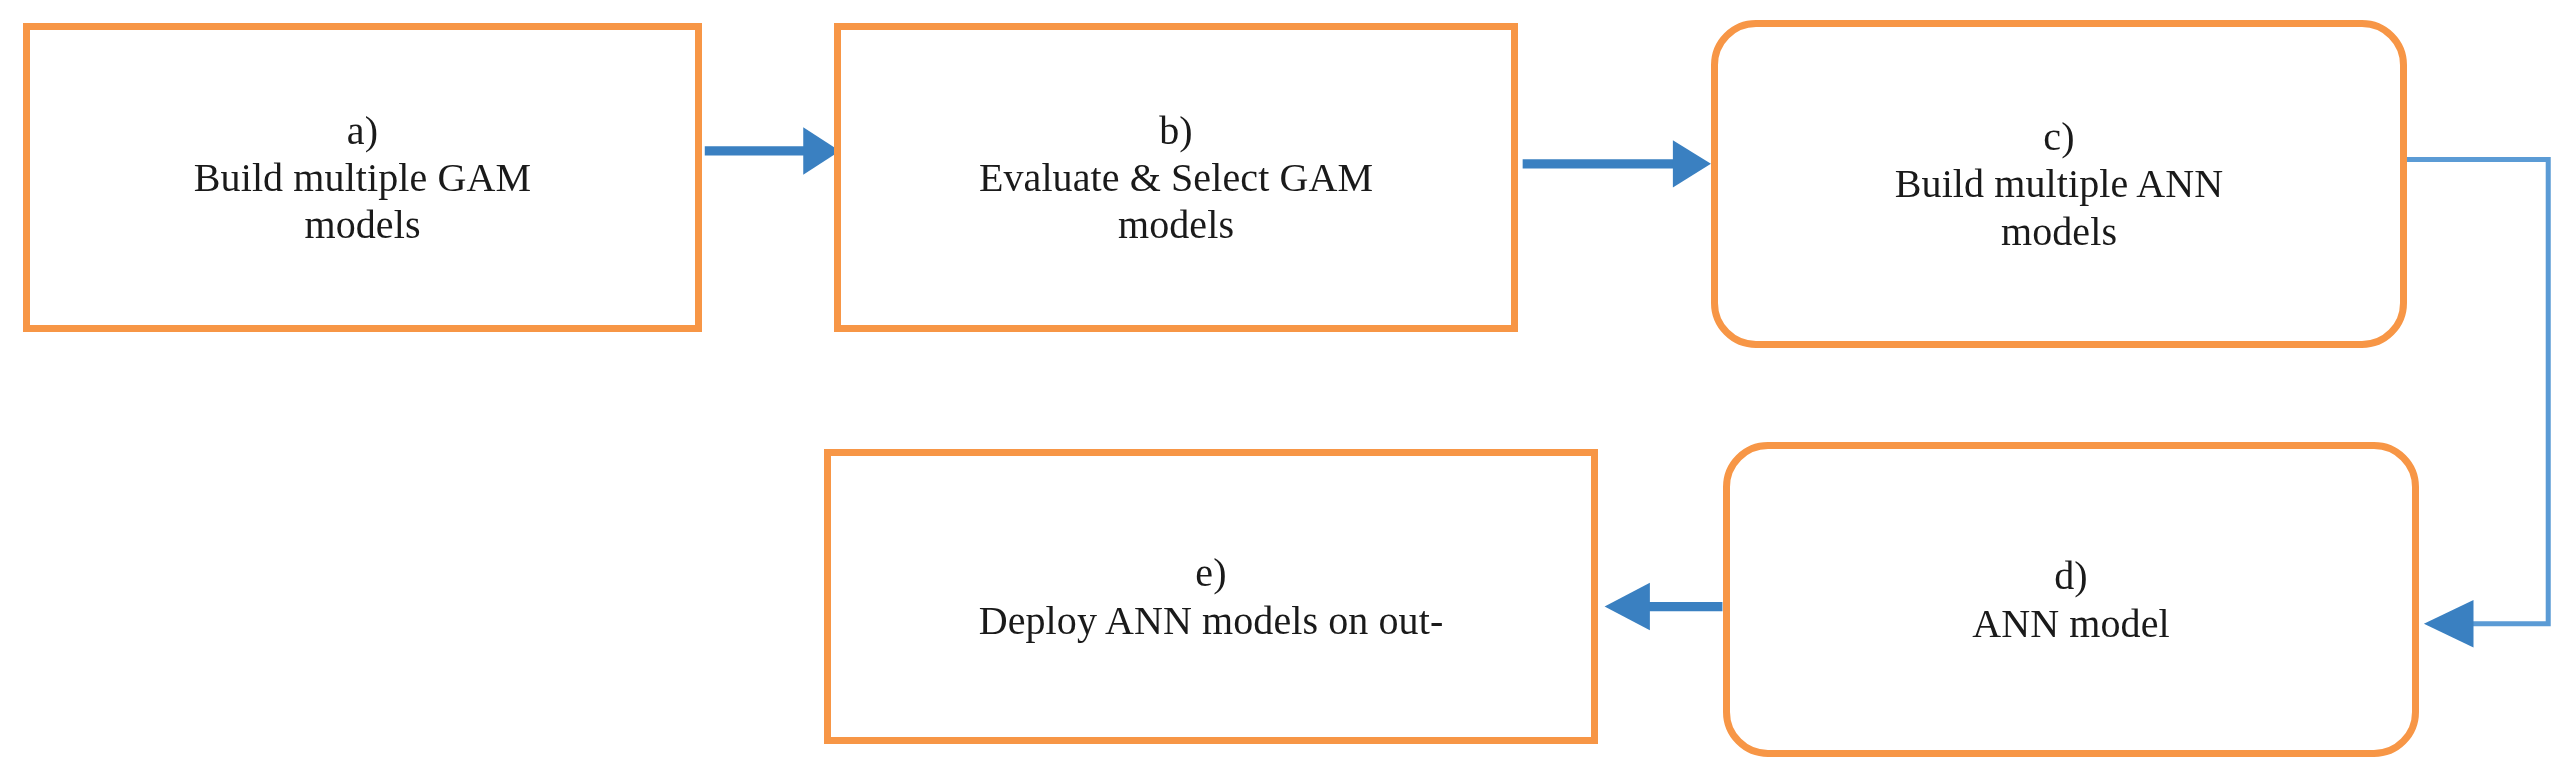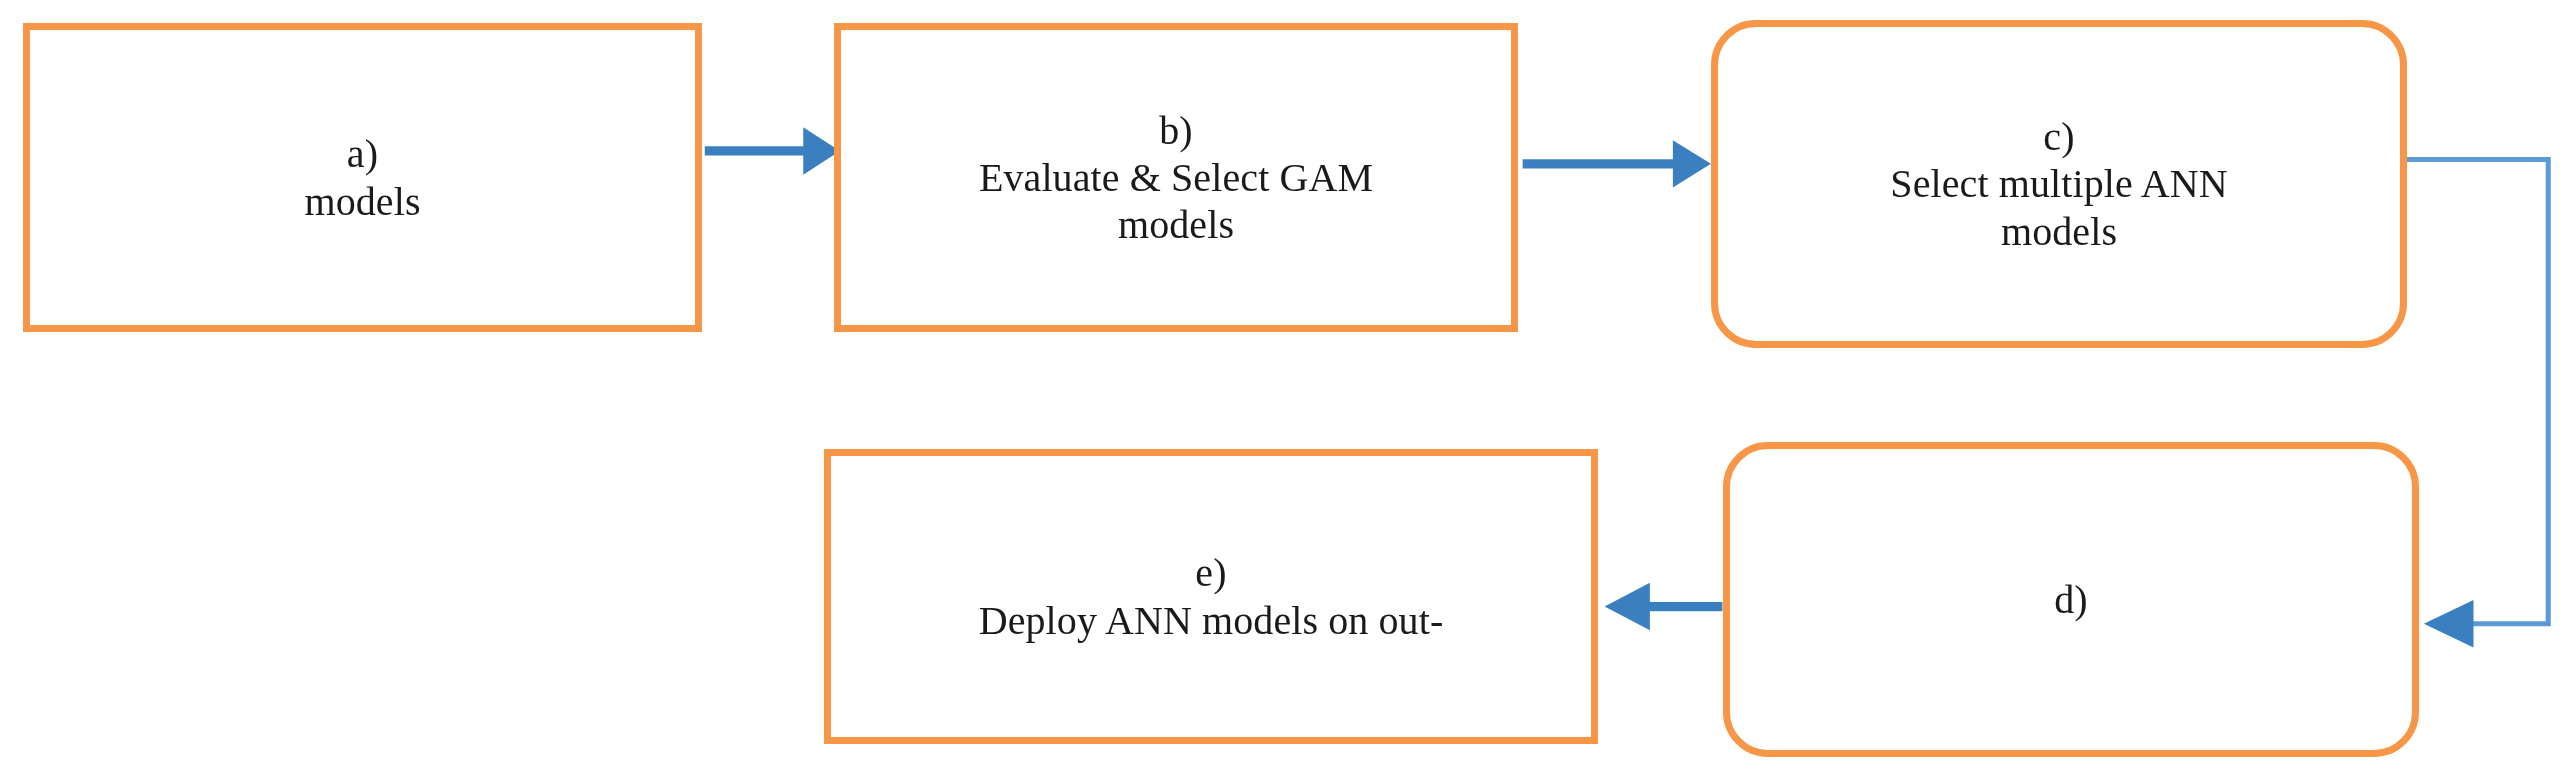--- a/index.html
+++ b/index.html
@@ -84,37 +84,39 @@
     </g>
 
     <g>
       <line class="conn-line" x1="2396" y1="844" x2="2290" y2="844" stroke="#3A80C1" stroke-width="13"></line>
       <polygon class="conn-head" points="2295,811 2232,844 2295,877" fill="#3A80C1"></polygon>
     </g>
   </svg>
 
   <div class="node" id="node-a">
     <span class="step-label">a)</span>
+    <span class="step-text-line">Build multiple GAM</span>
     <span class="step-text-line">models</span>
   </div>
 
   <div class="node" id="node-b">
     <span class="step-label">b)</span>
     <span class="step-text-line">Evaluate &amp; Select GAM</span>
     <span class="step-text-line">models</span>
   </div>
 
   <div class="node rounded" id="node-c">
     <span class="step-label">c)</span>
-    <span class="step-text-line">Select multiple ANN</span>
+    <span class="step-text-line">Build multiple ANN</span>
     <span class="step-text-line">models</span>
   </div>
 
   <div class="node rounded" id="node-d">
     <span class="step-label">d)</span>
+    <span class="step-text-line">ANN model</span>
   </div>
 
   <div class="node" id="node-e">
     <span class="step-label">e)</span>
     <span class="step-text-line">Deploy ANN models on out-</span>
   </div>
 
 </div>
 
 

